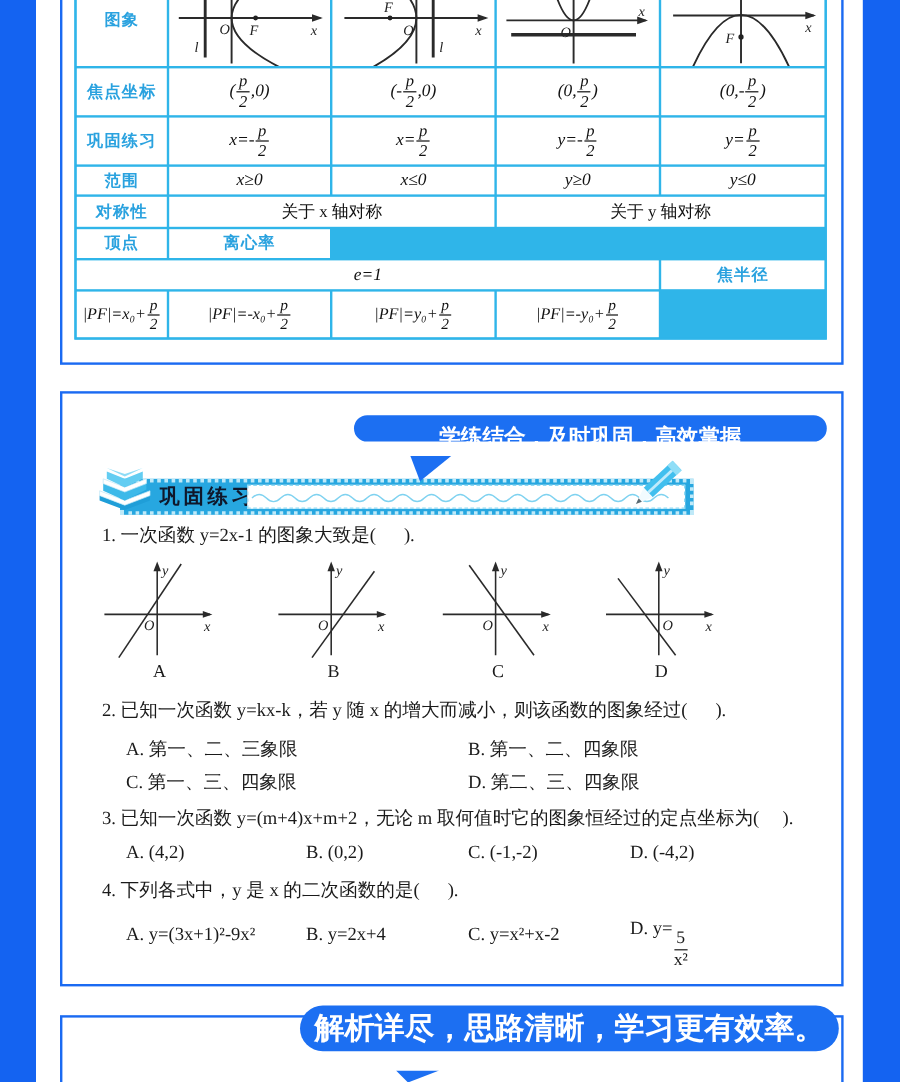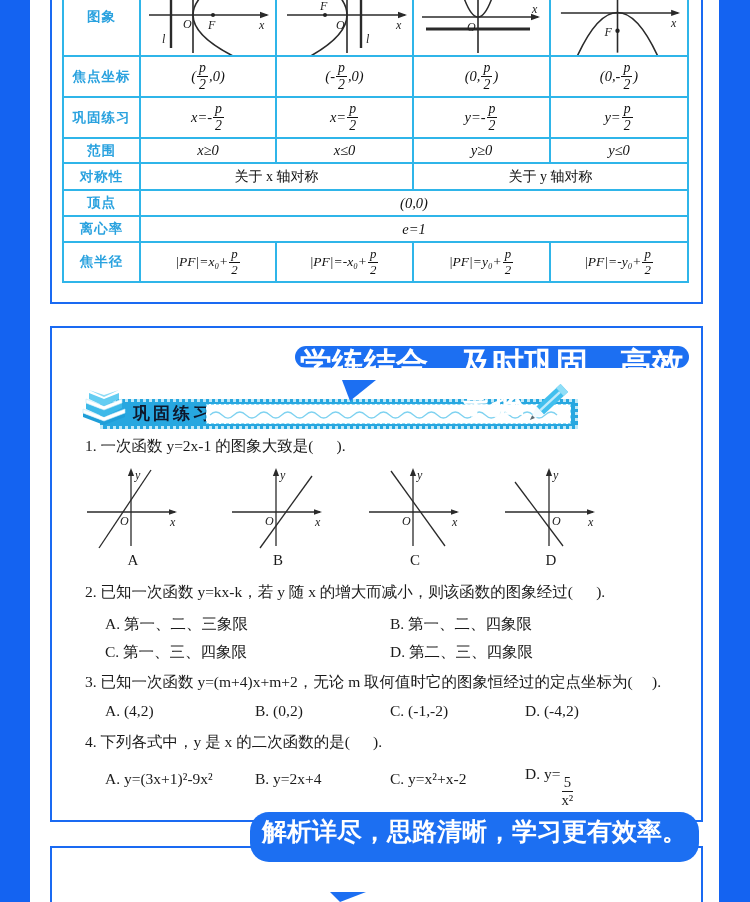--- a/index.html
+++ b/index.html
@@ -28,22 +28,22 @@
         line-height:1;font-size:0.95em;margin:0 1px;}
   .frac .num{border-bottom:1px solid currentColor;padding:0 2px 1px;}
   .frac .den{padding-top:1px;}
   .gsvg{display:block;width:100%;height:100%;}
   .gsvg text{font-family:"Liberation Serif",serif;font-style:italic;font-size:12px;fill:#222;}
   .gsvg line,.gsvg path{stroke:#2a2a2a;fill:none;}
   .gsvg polygon{fill:#2a2a2a;}
 
   
   .bubble{position:absolute;background:#1c6ff2;color:#fff;font-weight:bold;text-align:center;z-index:8;}
-  .bubble-top{left:295px;top:346px;width:394px;height:22px;line-height:37px;font-size:32px;border-radius:18px;}
-  .bubble-bottom{left:250px;top:812px;width:449px;height:50px;line-height:39px;font-size:25px;border-radius:19px;}
+  .bubble-top{left:295px;top:346px;width:394px;height:22px;line-height:37px;font-size:18px;border-radius:18px;}
+  .bubble-bottom{left:250px;top:838px;width:449px;height:38px;line-height:39px;font-size:25px;border-radius:19px;}
   .tail{position:absolute;z-index:7;}
   .tail polygon{fill:#1c6ff2;}
 
   
   .bar{position:absolute;left:100px;top:399px;width:478px;height:30px;background:#27a7e0;
        border:3px dotted #bfe9f8;box-sizing:border-box;z-index:6;}
   .bar-label{position:absolute;left:30px;top:0;height:24px;line-height:24px;color:#0f172a;
              font-weight:bold;font-size:17px;letter-spacing:3px;}
   .bar-inner{position:absolute;left:103px;top:2px;width:365px;height:20px;background:#fff;
              border:1px dashed #8fd9f4;box-sizing:border-box;}
@@ -163,21 +163,20 @@
     <div class="math">x≥0</div>
     <div class="math">x≤0</div>
     <div class="math">y≥0</div>
     <div class="math">y≤0</div>
 
     <div class="rowhead">对称性</div>
     <div class="cn" style="grid-column:span 2">关于 x 轴对称</div>
     <div class="cn" style="grid-column:span 2">关于 y 轴对称</div>
 
     <div class="rowhead">顶点</div>
-    <div class="math" style="grid-column:span 4">(0,0)</div>
 
     <div class="rowhead">离心率</div>
     <div class="math" style="grid-column:span 4">e=1</div>
 
     <div class="rowhead">焦半径</div>
     <div class="math small">|PF|=x₀+<span class="frac">
           <span class="num">p</span>
           <span class="den">2</span>
         </span></div>
     <div class="math small">|PF|=-x₀+<span class="frac">

